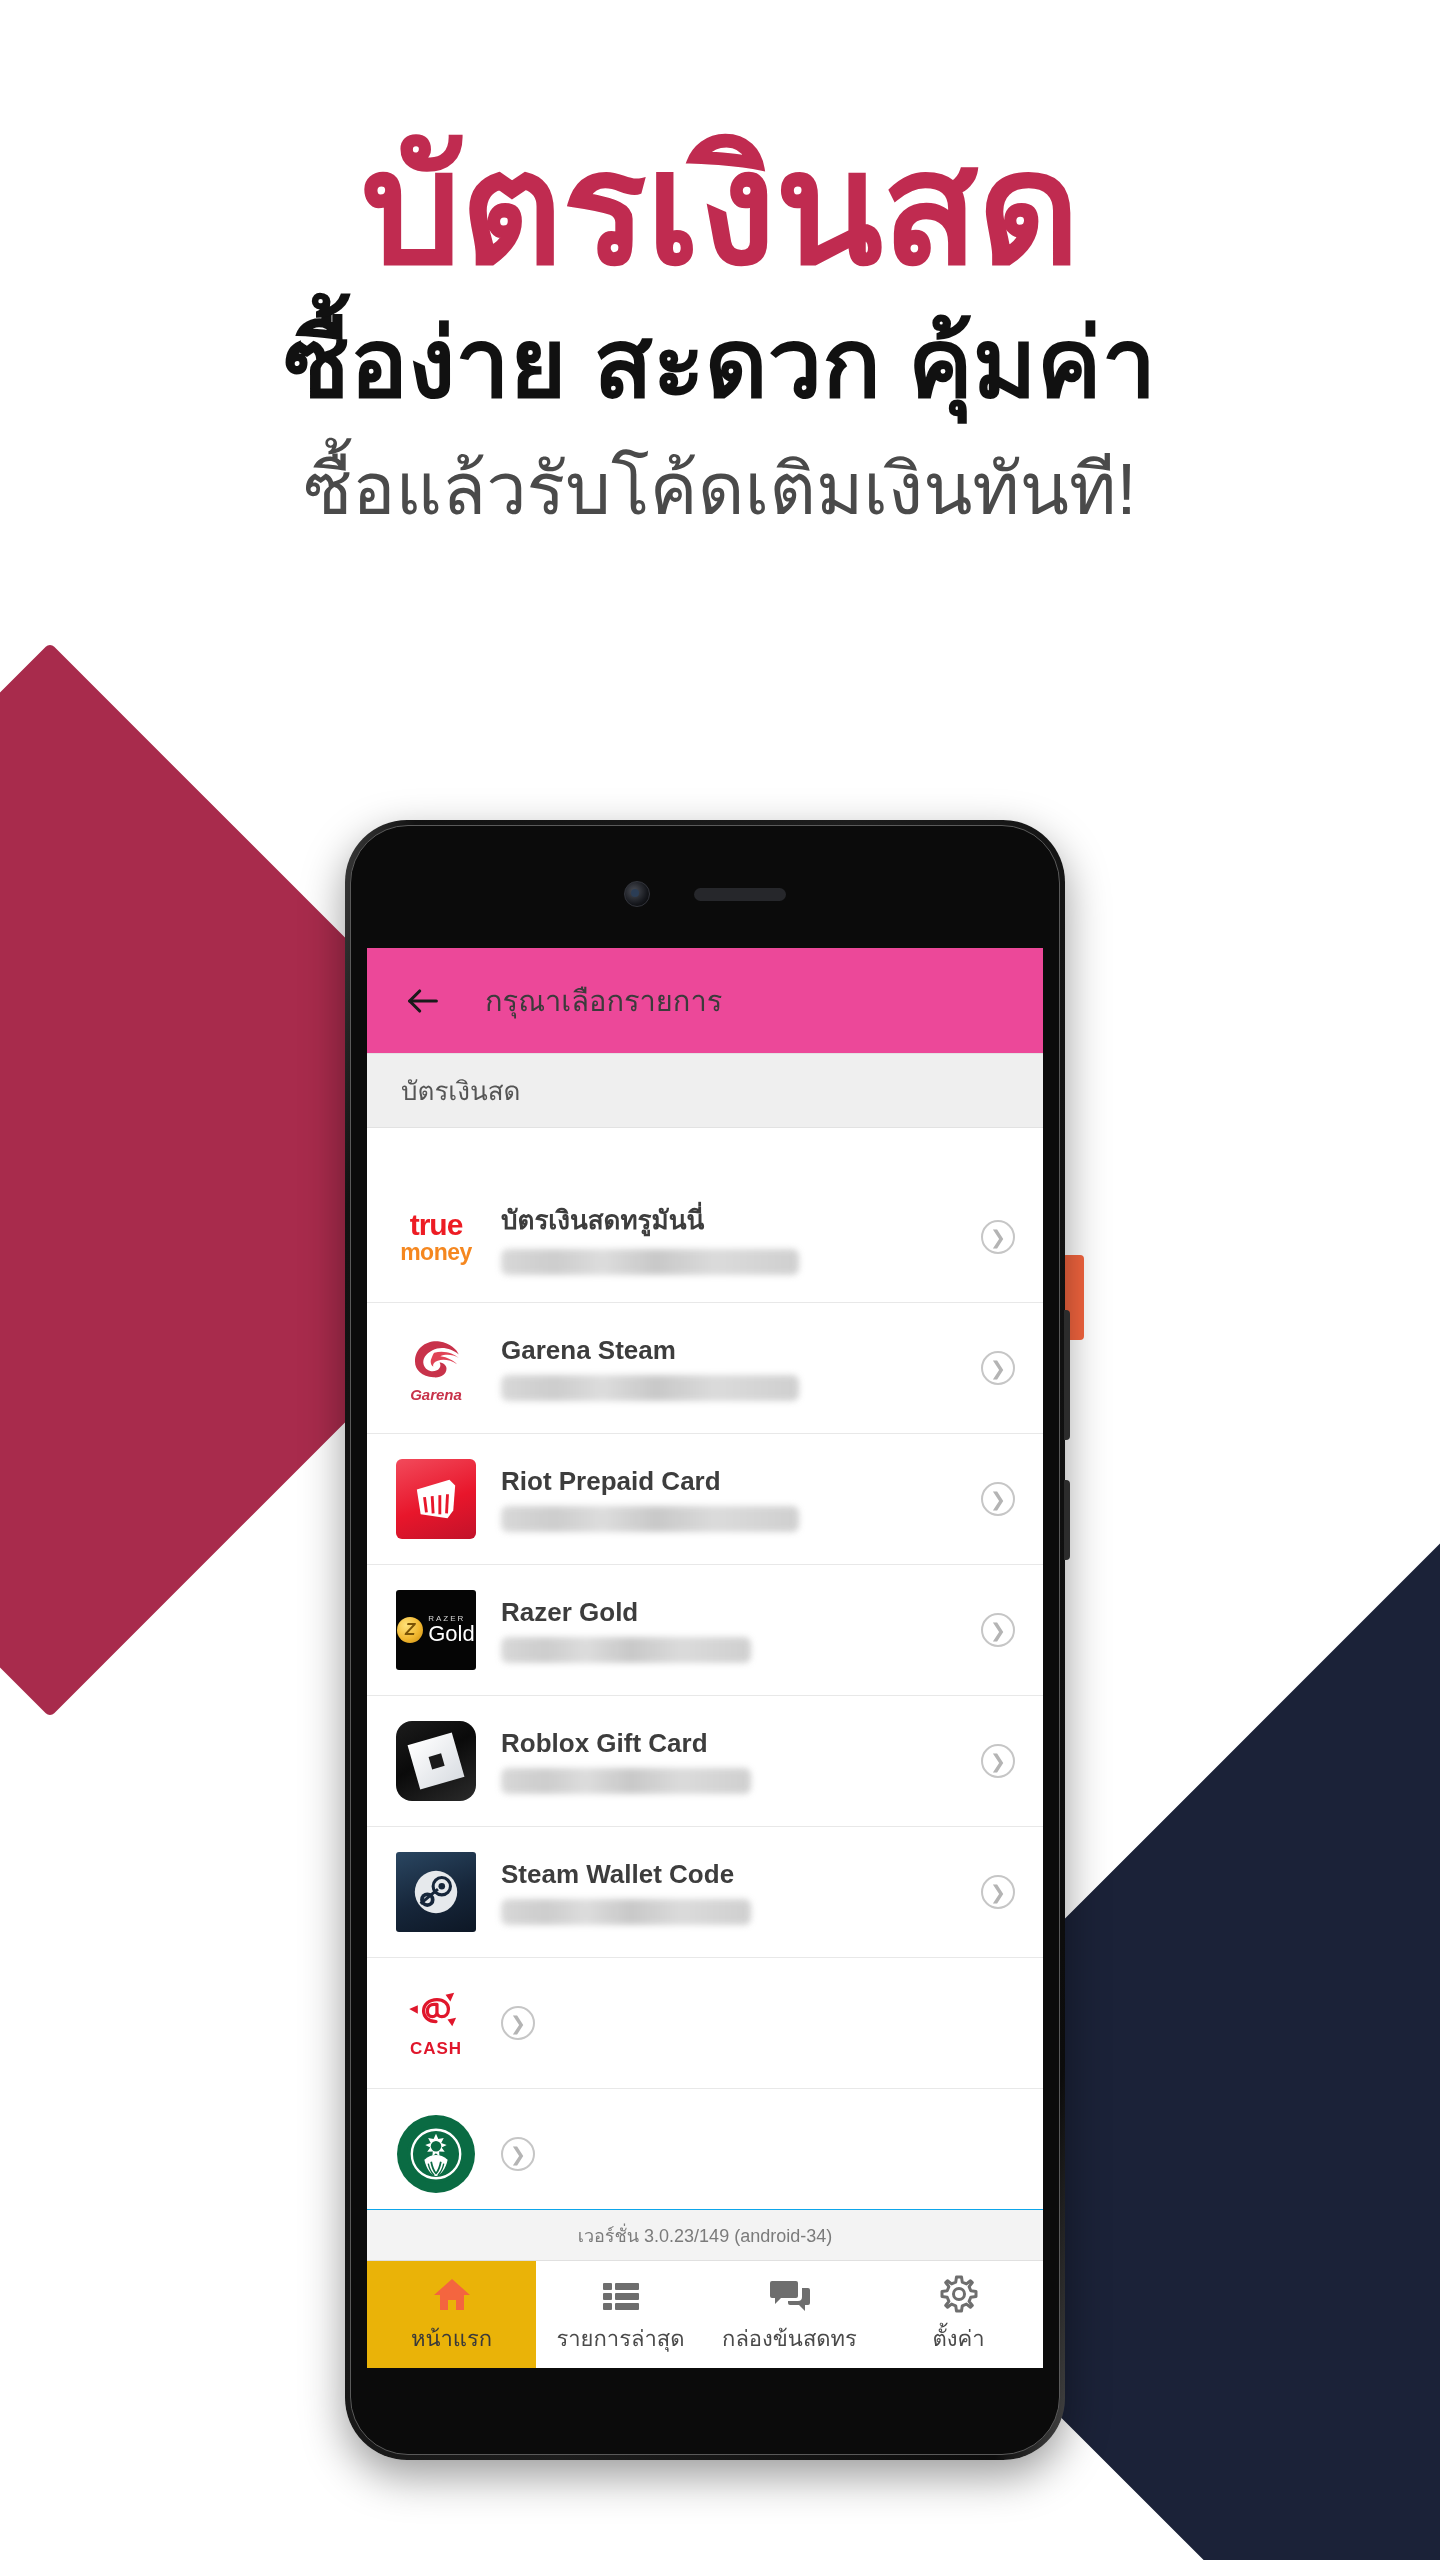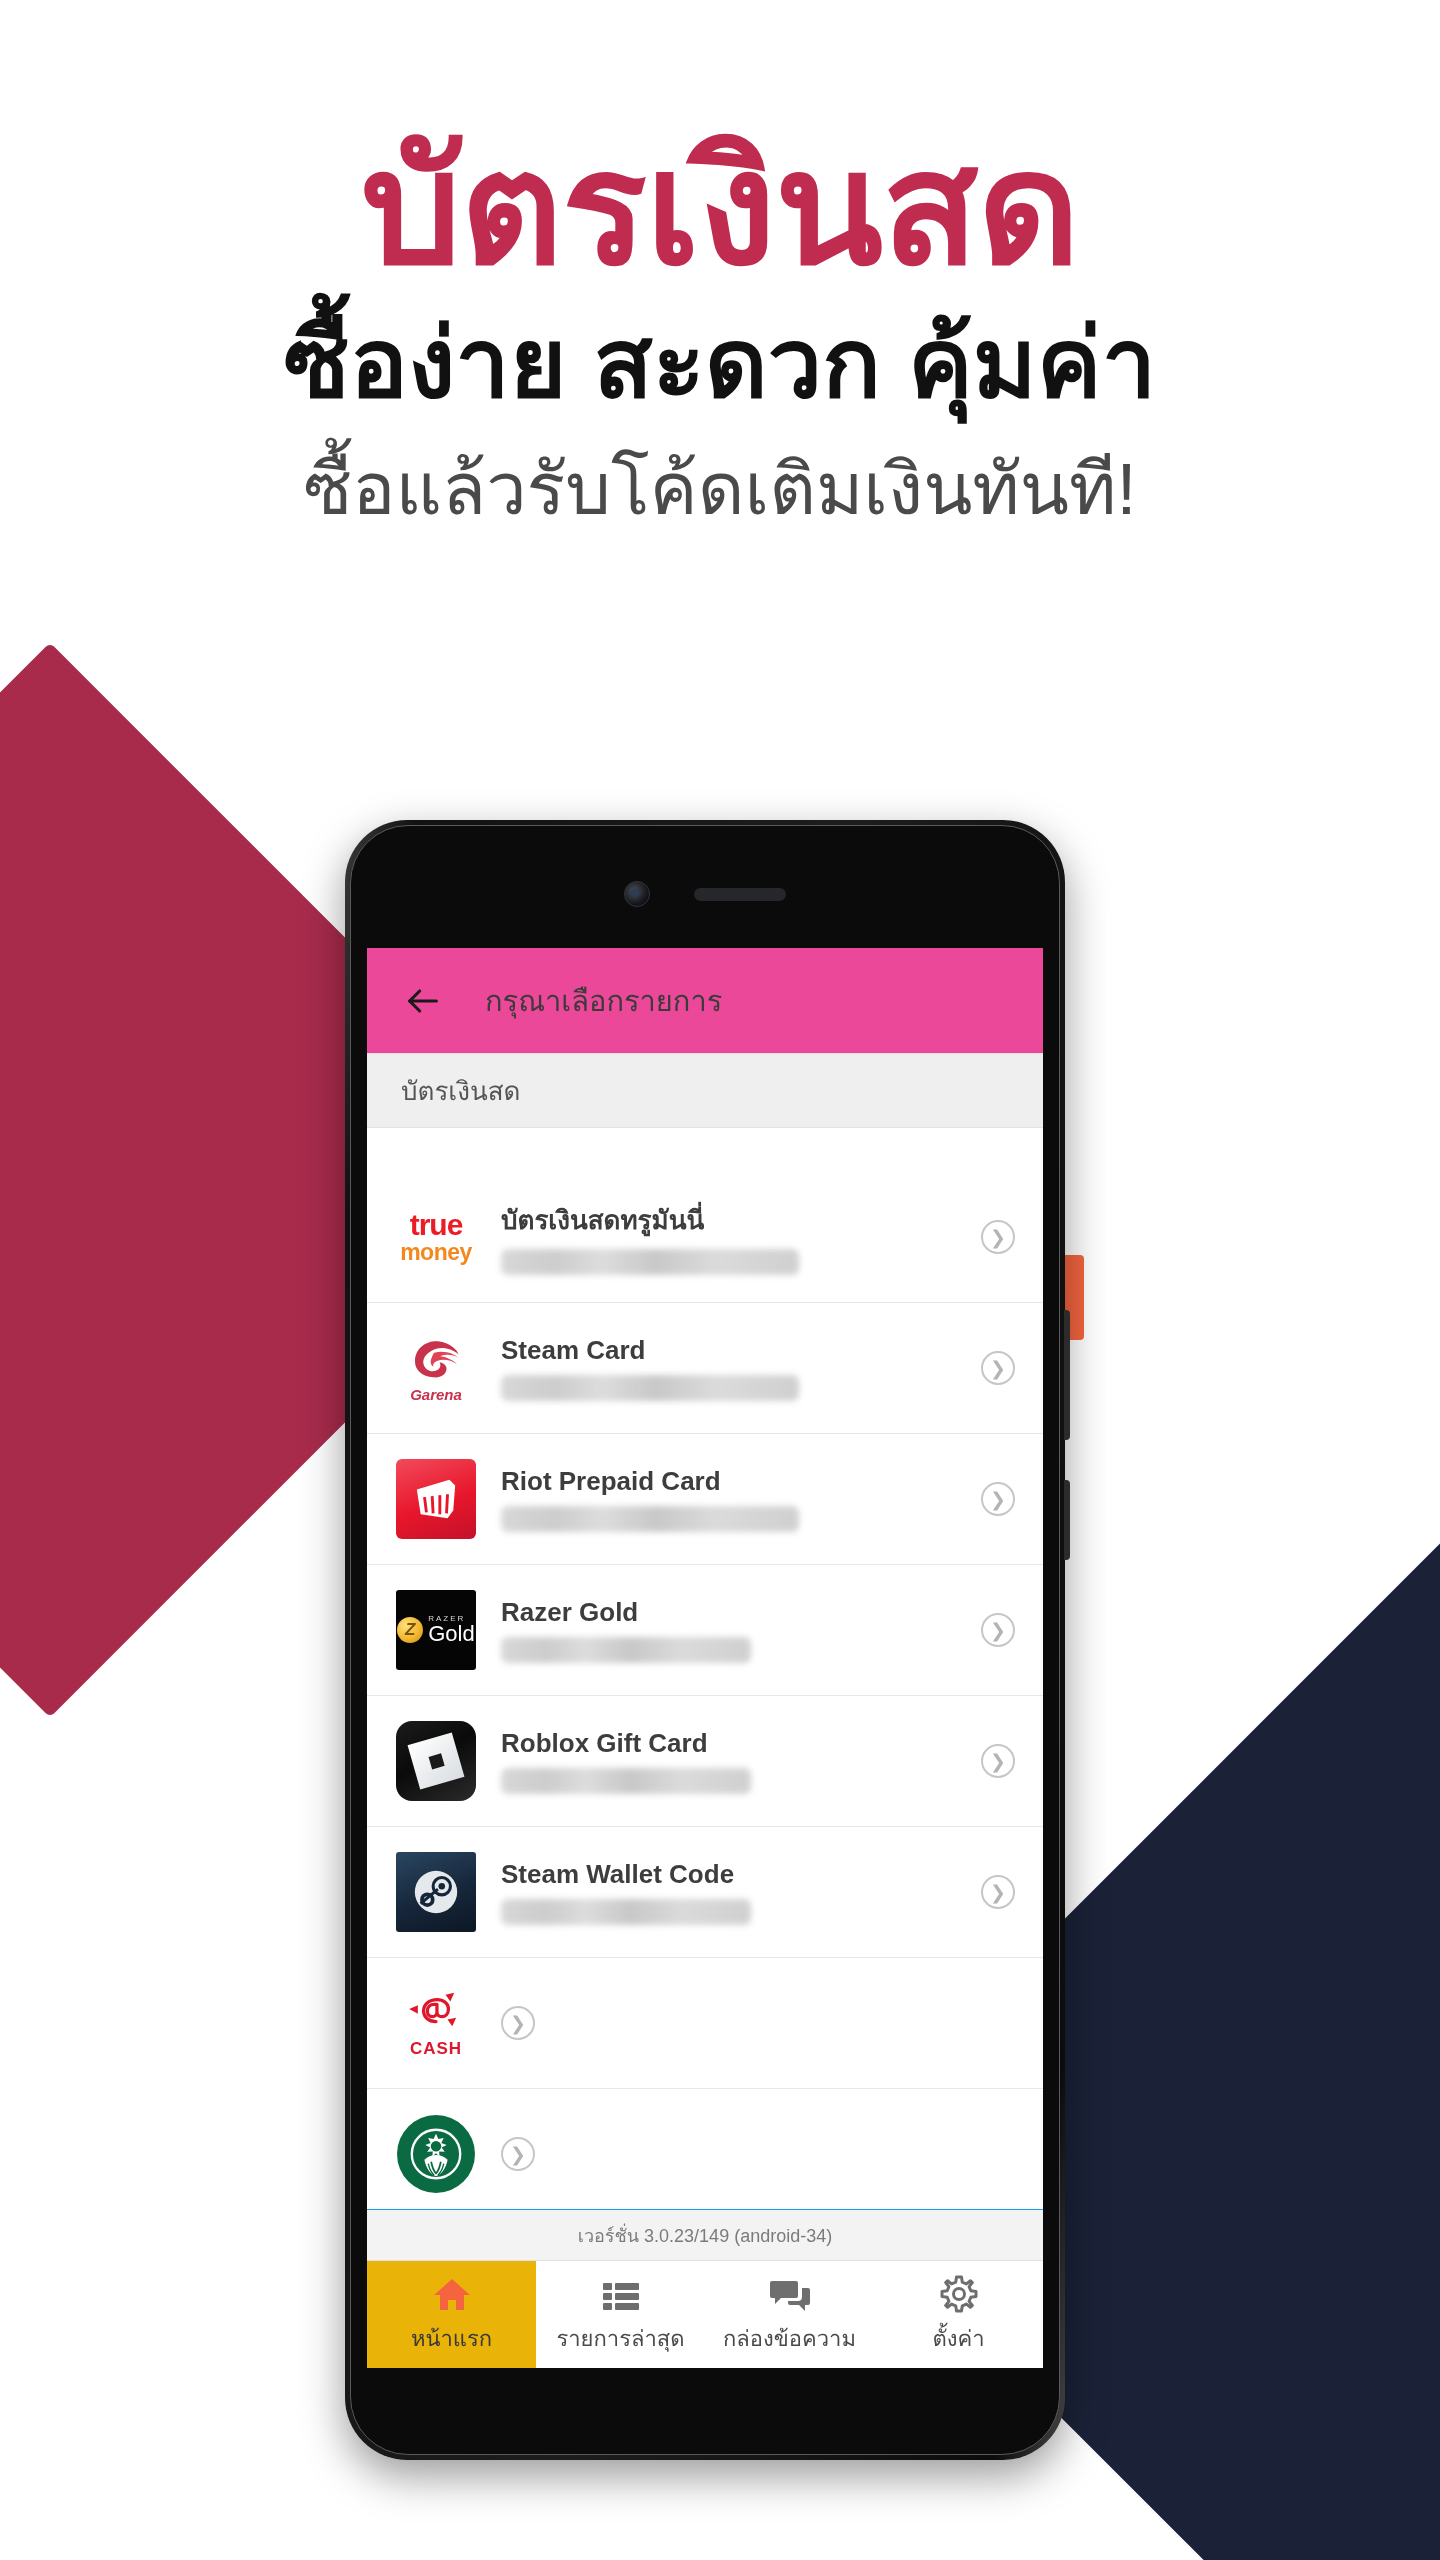--- a/index.html
+++ b/index.html
@@ -381,21 +381,21 @@
         <div class="row-logo">
           <div class="ga">
             <svg width="56" height="46" viewBox="0 0 64 52">
               <path d="M8 30 C8 14 22 5 36 7 C48 9 56 16 58 22 C50 15 38 12 28 17 C20 21 16 27 18 34 C20 40 27 43 33 40 C37 38 38 34 36 31 C40 31 44 34 44 38 C44 45 37 49 29 48 C16 47 8 40 8 30 Z" fill="#C8324A"></path>
               <path d="M30 20 C42 17 52 21 58 26 C52 22 43 21 37 24 C45 25 52 29 56 33 C49 28 40 27 34 29 C30 30 28 33 29 36 C26 34 25 30 27 26 C28 23 29 21 30 20 Z" fill="#E04356"></path>
             </svg>
             <div class="ga-name">Garena</div>
           </div>
         </div>
         <div class="row-text">
-          <div class="row-title">Steam Card</div>
+          <div class="row-title">Garena Steam</div>
           <div class="row-sub w-mid"></div>
         </div>
         <div class="chev">❯</div>
       </div>
 
       <div class="row">
         <div class="row-logo">
           <div class="riot-tile">
             <svg width="50" height="46" viewBox="0 0 52 48">
               <path d="M6 14 L40 4 L46 10 L44 36 L38 44 L10 40 Z" fill="#ffffff"></path>
@@ -527,21 +527,21 @@
         <div class="nav-lbl">รายการล่าสุด</div>
       </div>
 
       <div class="navtab">
         <div class="nav-ico">
           <svg width="40" height="34" viewBox="0 0 40 34" fill="#6E6E6E">
             <path d="M2 2 H26 A2 2 0 0 1 28 4 V17 A2 2 0 0 1 26 19 H11 L5 25 V19 H2 A2 2 0 0 1 0 17 V4 A2 2 0 0 1 2 2 Z"></path>
             <path d="M32 9 H38 A2 2 0 0 1 40 11 V24 A2 2 0 0 1 38 26 H35 V32 L29 26 H20 A2 2 0 0 1 18 24 V22 H28 A4 4 0 0 0 32 18 Z"></path>
           </svg>
         </div>
-        <div class="nav-lbl">กล่องข้อความ</div>
+        <div class="nav-lbl">กล่องข้นสดทร</div>
       </div>
 
       <div class="navtab">
         <div class="nav-ico">
           <svg width="38" height="38" viewBox="0 0 38 38" fill="none" stroke="#6E6E6E" stroke-width="3">
             <circle cx="19" cy="19" r="5.5"></circle>
             <path d="M19 2 L21.5 2 L22.3 7.2 L26.4 8.9 L30.5 5.7 L32.3 7.5 L29.1 11.6 L30.8 15.7 L36 16.5 L36 19 L36 21.5 L30.8 22.3 L29.1 26.4 L32.3 30.5 L30.5 32.3 L26.4 29.1 L22.3 30.8 L21.5 36 L19 36 L16.5 36 L15.7 30.8 L11.6 29.1 L7.5 32.3 L5.7 30.5 L8.9 26.4 L7.2 22.3 L2 21.5 L2 19 L2 16.5 L7.2 15.7 L8.9 11.6 L5.7 7.5 L7.5 5.7 L11.6 8.9 L15.7 7.2 L16.5 2 Z" stroke-linejoin="round"></path>
           </svg>
         </div>
         <div class="nav-lbl">ตั้งค่า</div>

